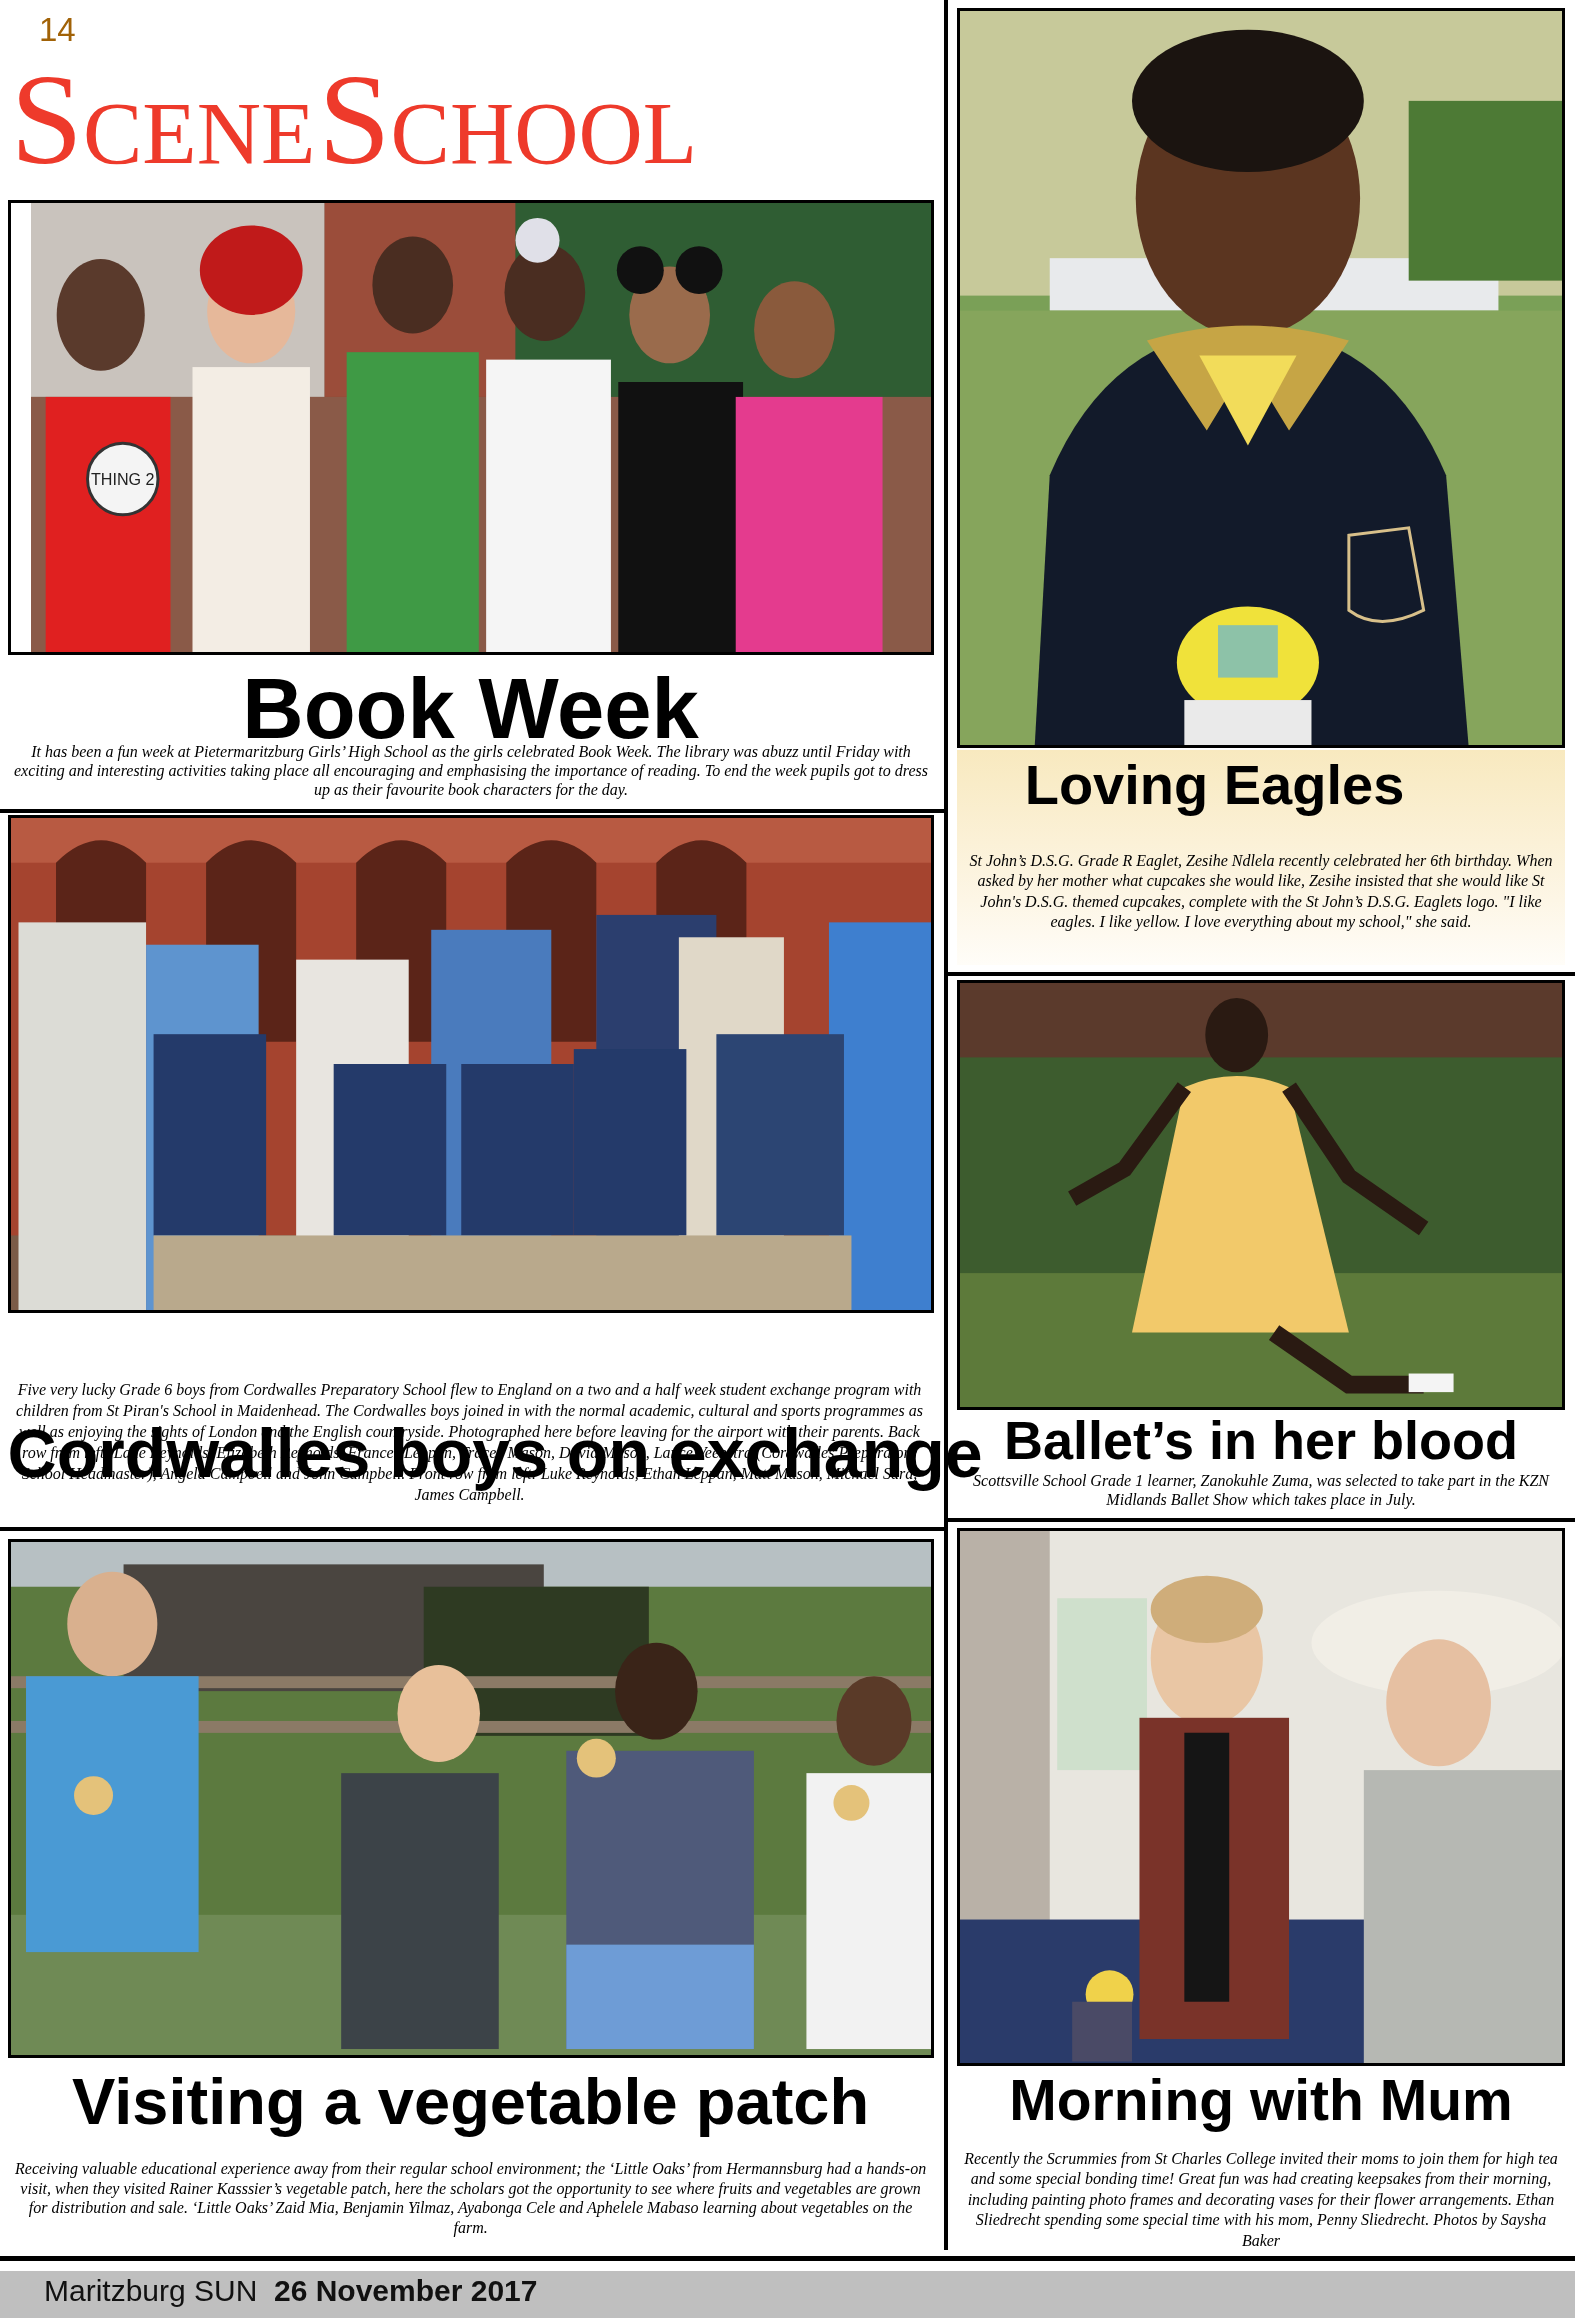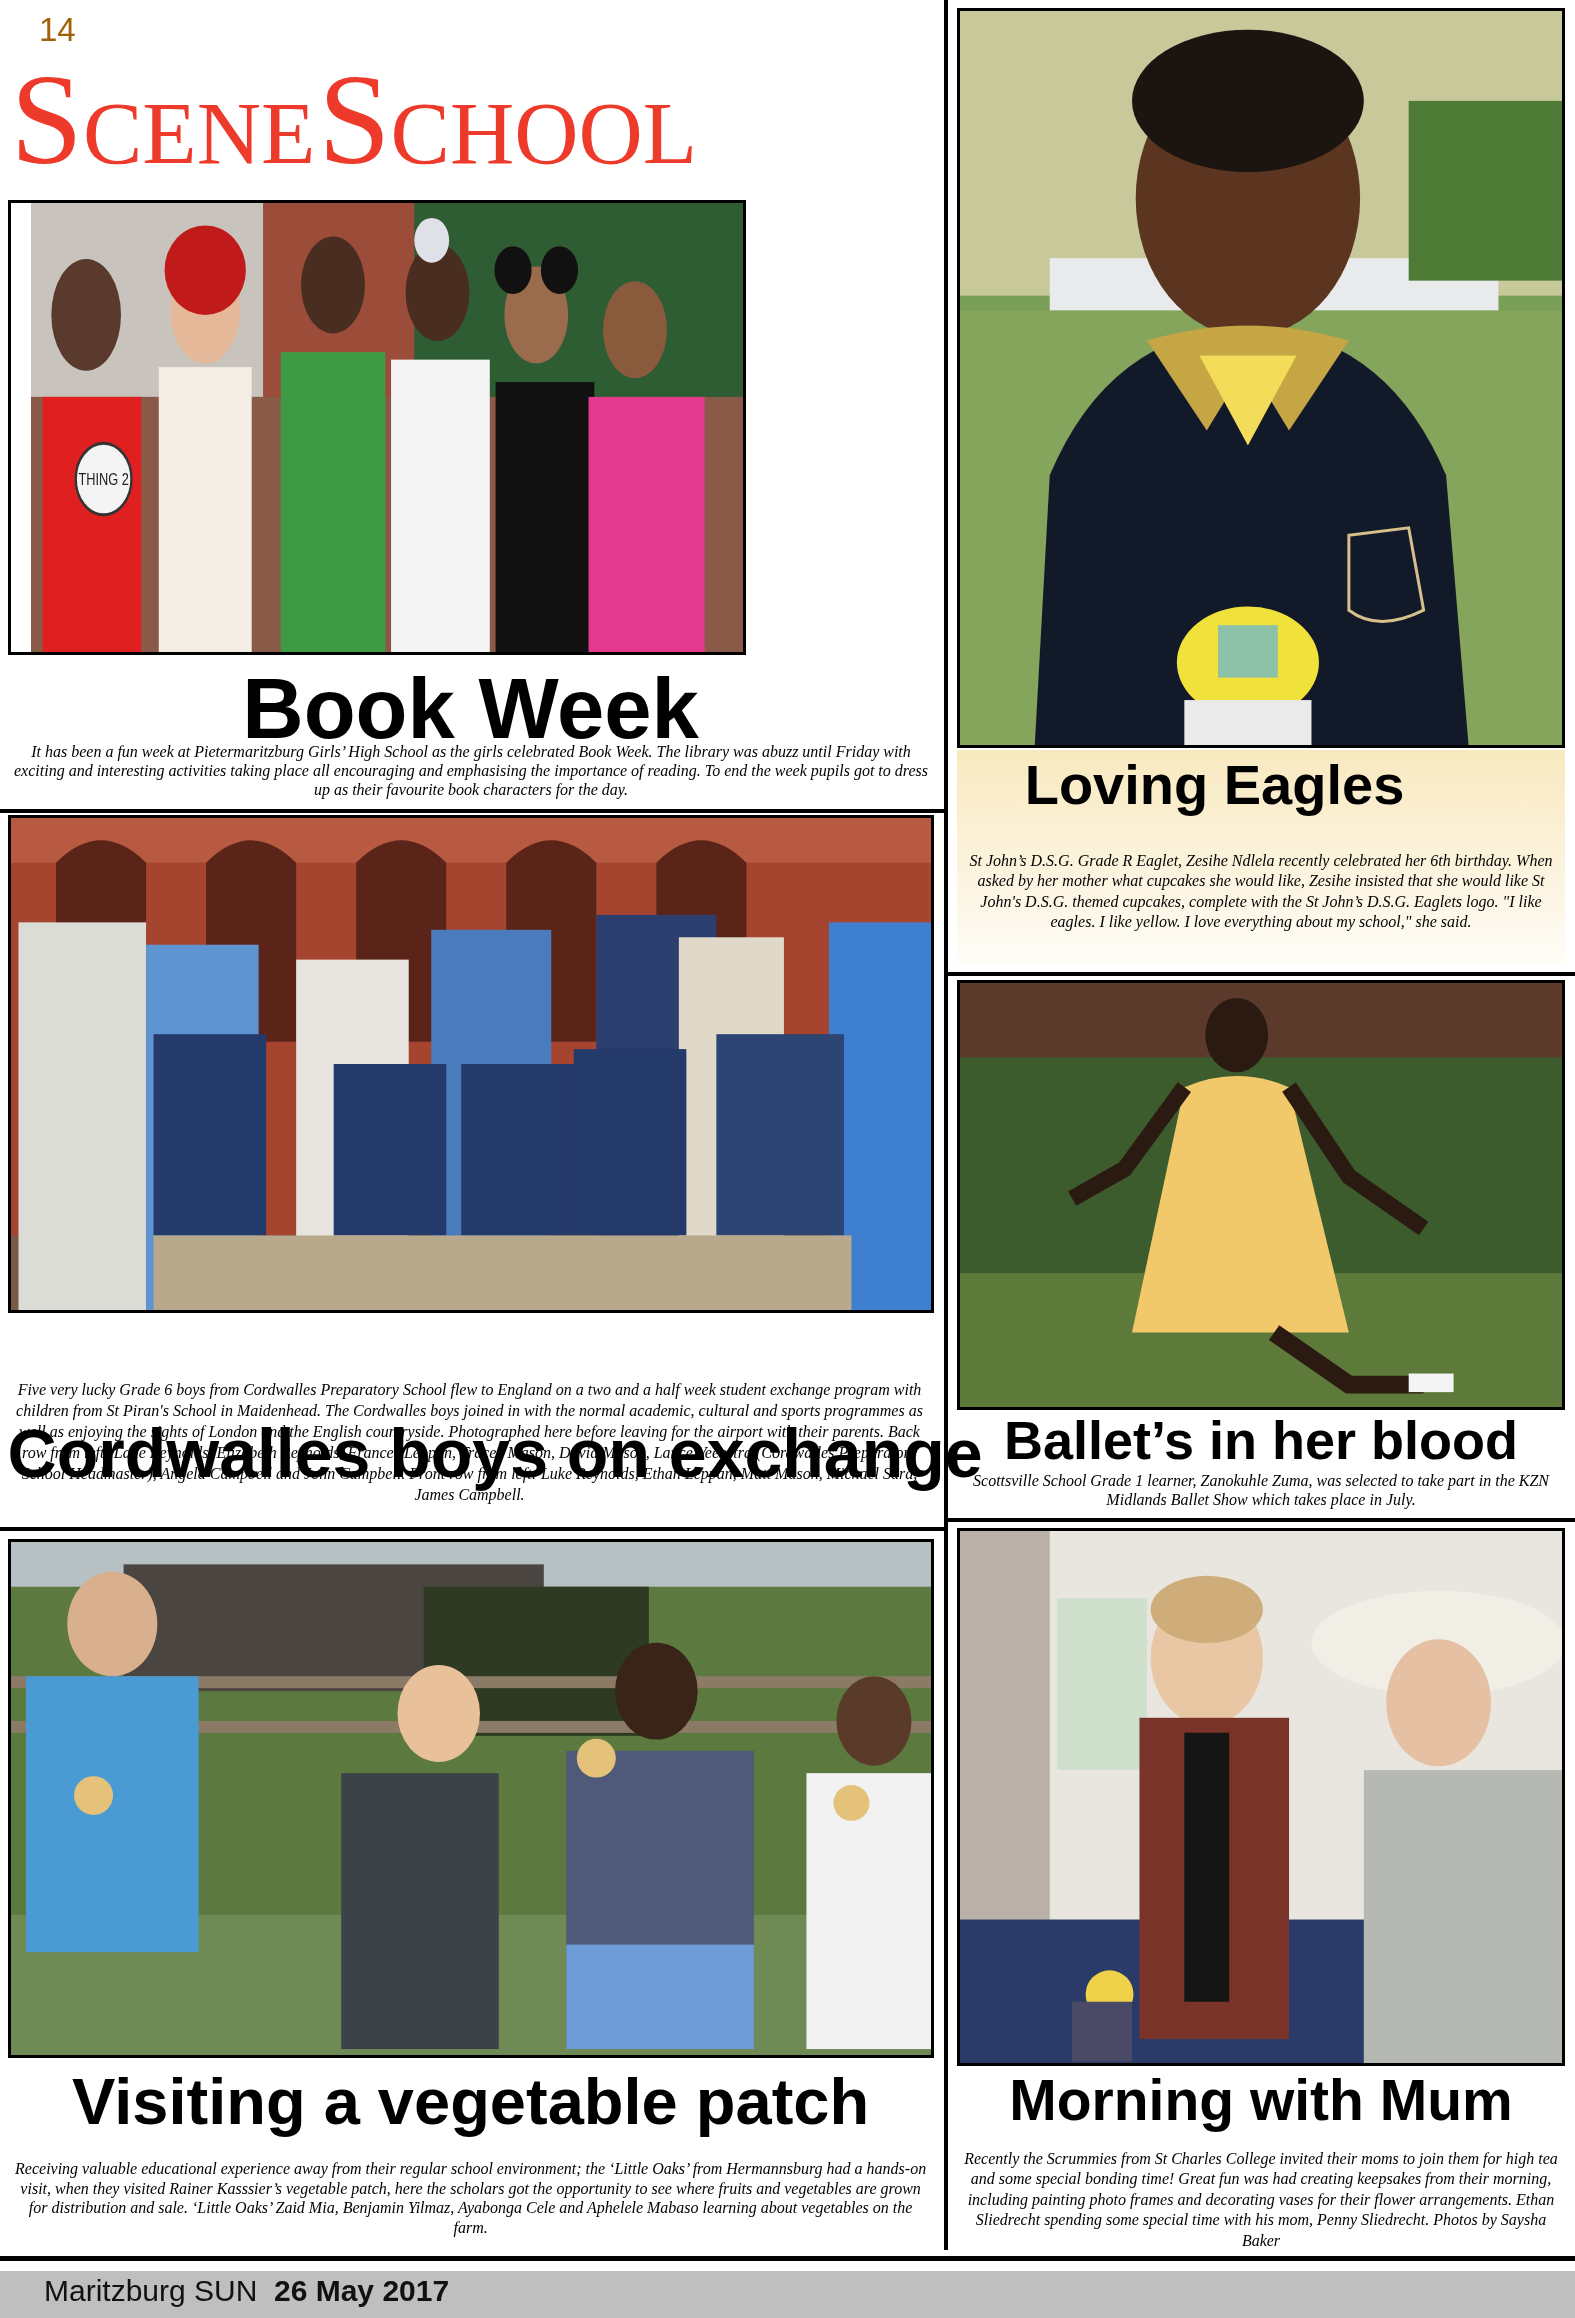--- a/index.html
+++ b/index.html
@@ -37,21 +37,21 @@
 </head>
 <body>
 
 <div class="abs page-num">14</div>
 <div class="abs masthead">
   <span class="big">S</span><span class="small">CENE</span>&nbsp;<span class="big">S</span><span class="small">CHOOL</span>
 </div>
 
 <div class="abs vrule" style="left:944px; top:0; height:2250px;"></div>
 
-<div class="abs photo" style="left:7.6px; top:200px; width:738px; height:455px;padding-left:20px;">
+<div class="abs photo" style="left:7.6px; top:200px; width:926px; height:455px;padding-left:20px;">
   <svg viewBox="0 0 1226 602" preserveAspectRatio="none">
     <rect width="1226" height="602" fill="#6b4a3c"></rect>
     <rect x="0" y="0" width="400" height="260" fill="#c9c3bd"></rect>
     <rect x="400" y="0" width="260" height="260" fill="#9b4d3a"></rect>
     <rect x="660" y="0" width="566" height="260" fill="#2f5d33"></rect>
     <rect x="0" y="260" width="1226" height="342" fill="#8a5a48"></rect>
 
     <ellipse cx="95" cy="150" rx="60" ry="75" fill="#5a3a2c"></ellipse>
     <rect x="20" y="260" width="170" height="342" fill="#e02020"></rect>
     <circle cx="125" cy="370" r="48" fill="#f4f4f4" stroke="#333" stroke-width="4"></circle>
@@ -191,15 +191,15 @@
     <circle cx="200" cy="620" r="32" fill="#f0d24a"></circle>
     <rect x="150" y="630" width="80" height="80" fill="#4a4a66"></rect>
   </svg>
 </div>
 <div class="abs headline" style="left:957px; top:2072px; width:608px; font-size:57px;">Morning with Mum</div>
 <div class="abs caption" style="left:960px; top:2149px; width:602px; line-height:20.4px;">Recently the Scrummies from St Charles College invited their moms to join them for high tea and some special bonding time! Great fun was had creating keepsakes from their morning, including painting photo frames and decorating vases for their flower arrangements.  Ethan Sliedrecht spending some special time with his mom, Penny Sliedrecht.  Photos by Saysha Baker</div>
 
 <div class="abs hrule" style="left:0; top:2256px; width:1576px; height:4.5px;"></div>
 <div class="abs footer"></div>
 <div class="abs footer-text">
-  <span>Maritzburg SUN</span><span class="date">26 May 2017</span>
+  <span>Maritzburg SUN</span><span class="date">26 November 2017</span>
 </div>
 
 
 </body></html>

